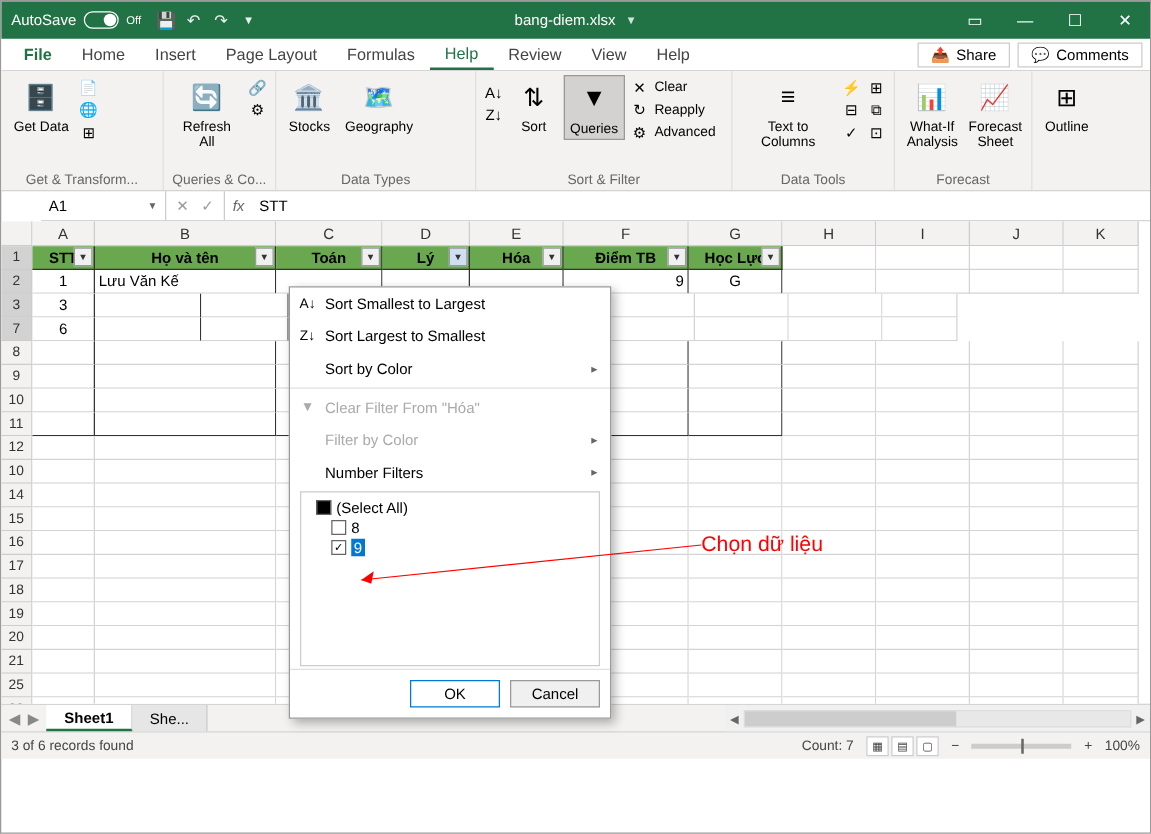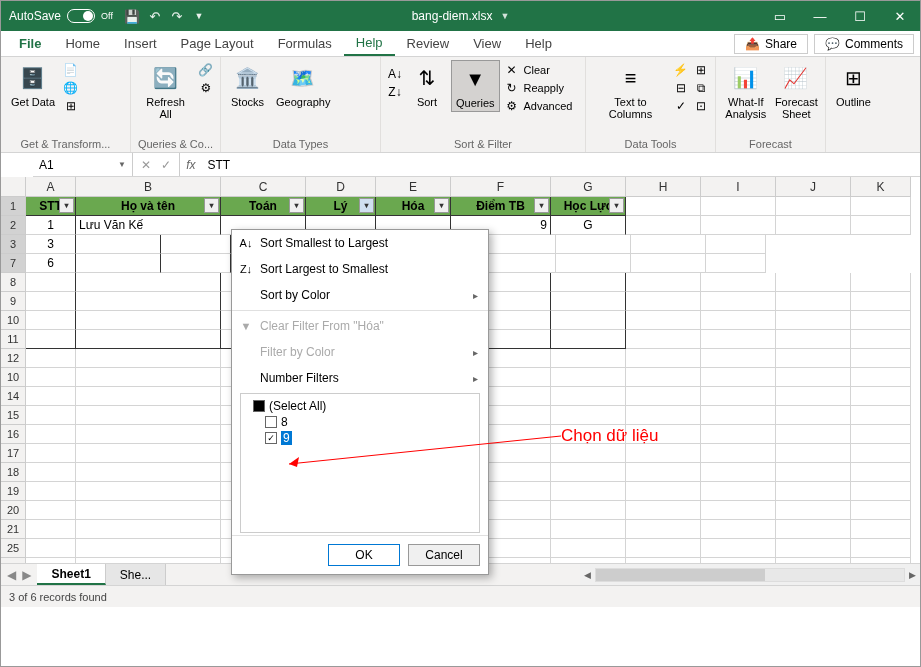--- a/index.html
+++ b/index.html
@@ -679,13 +679,25 @@
     <span style="font-size:9px;color:#666">◀</span>
     <div class="hscroll-track">
         <div class="hscroll-thumb"></div>
       </div>
     <span style="font-size:9px;color:#666">▶</span>
   </div>
 </div>
 
 <div class="status-bar">
   <span>3 of 6 records found</span>
+  <div class="status-right">
+    <span>Count: 7</span>
+    <div class="view-btns">
+      <div class="view-btn">▦</div>
+      <div class="view-btn">▤</div>
+      <div class="view-btn">▢</div>
+    </div>
+    <span>−</span>
+    <div class="zoom-slider"></div>
+    <span>+</span>
+    <span>100%</span>
+  </div>
 </div>
 
 </body></html>

